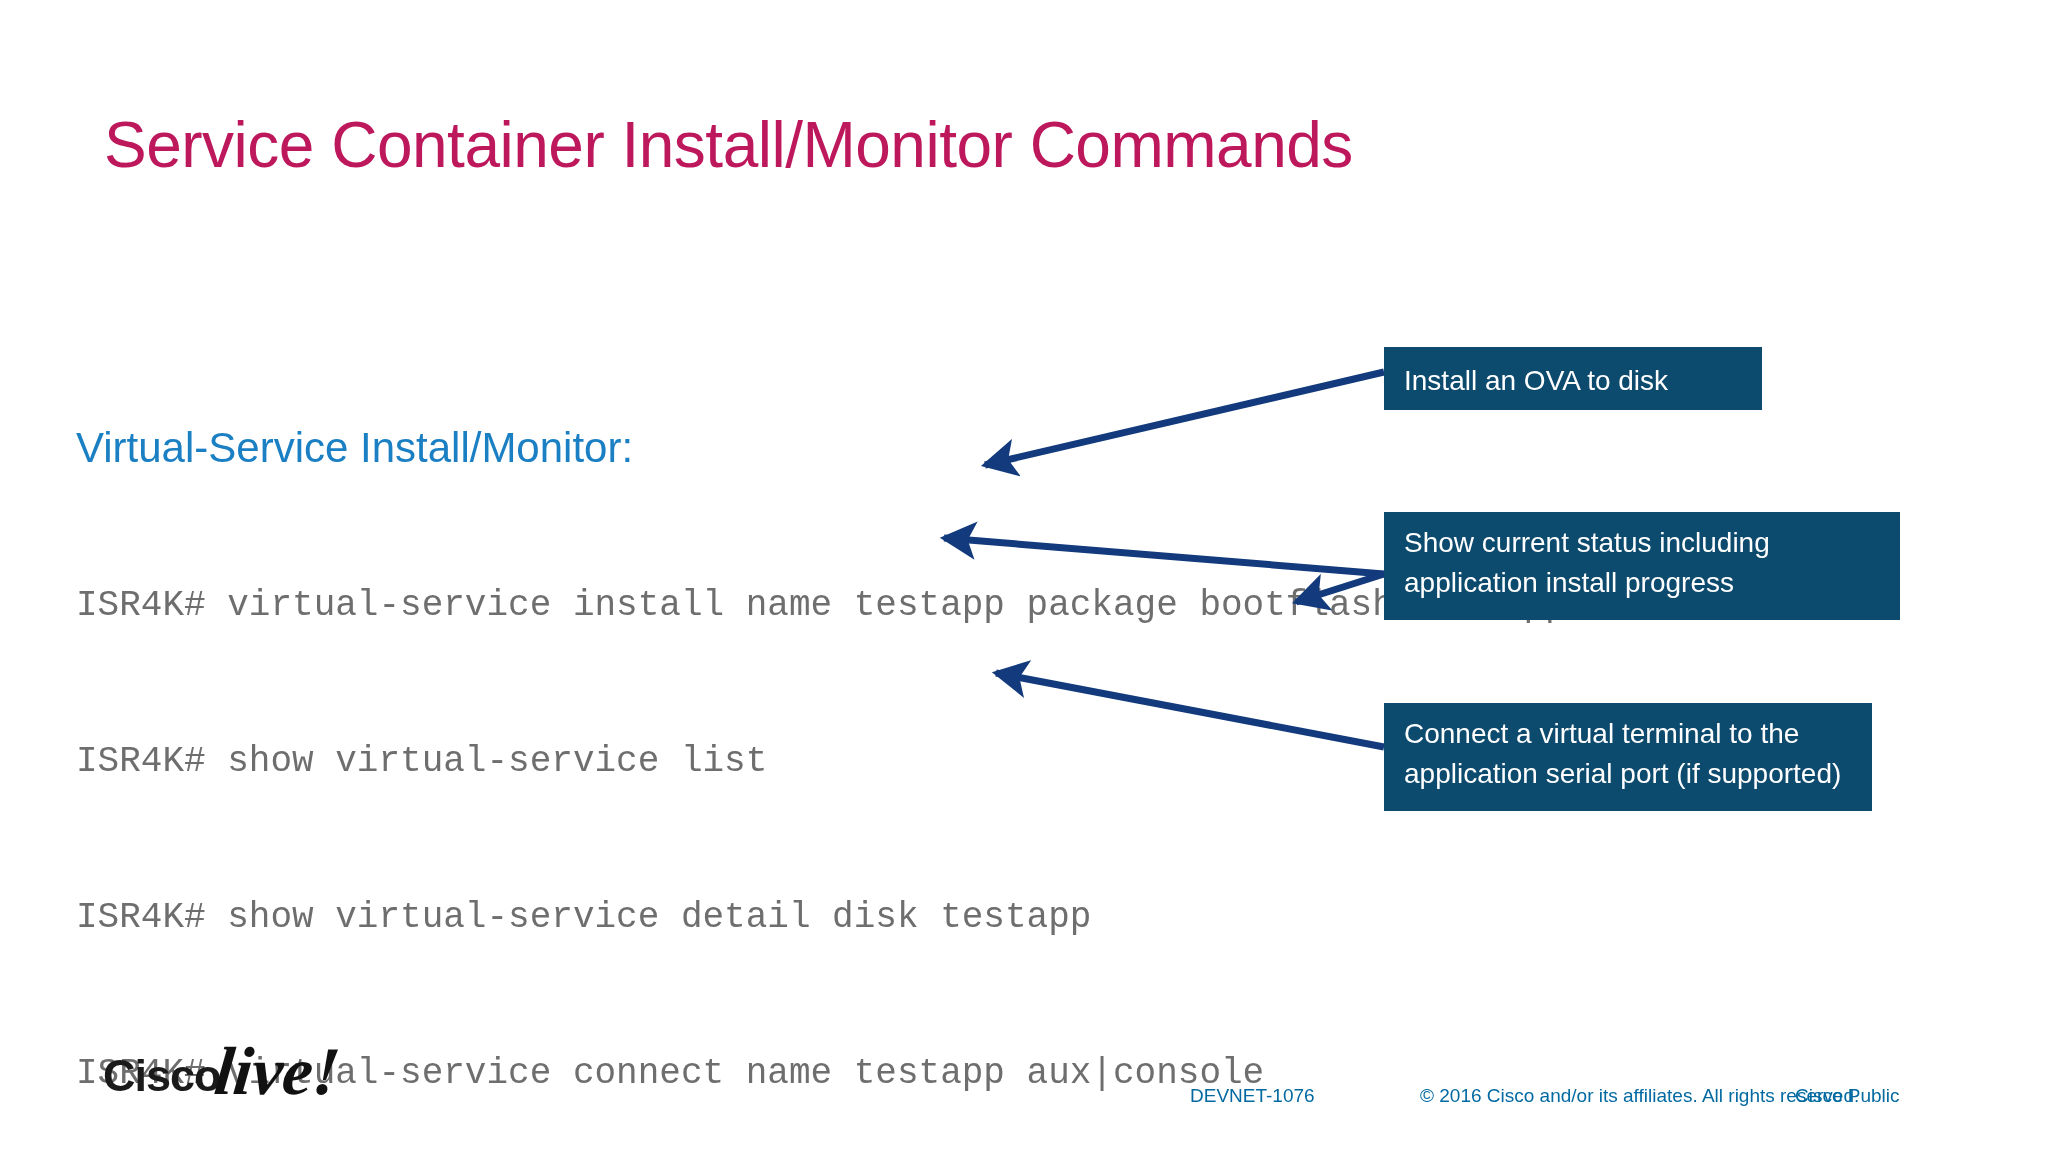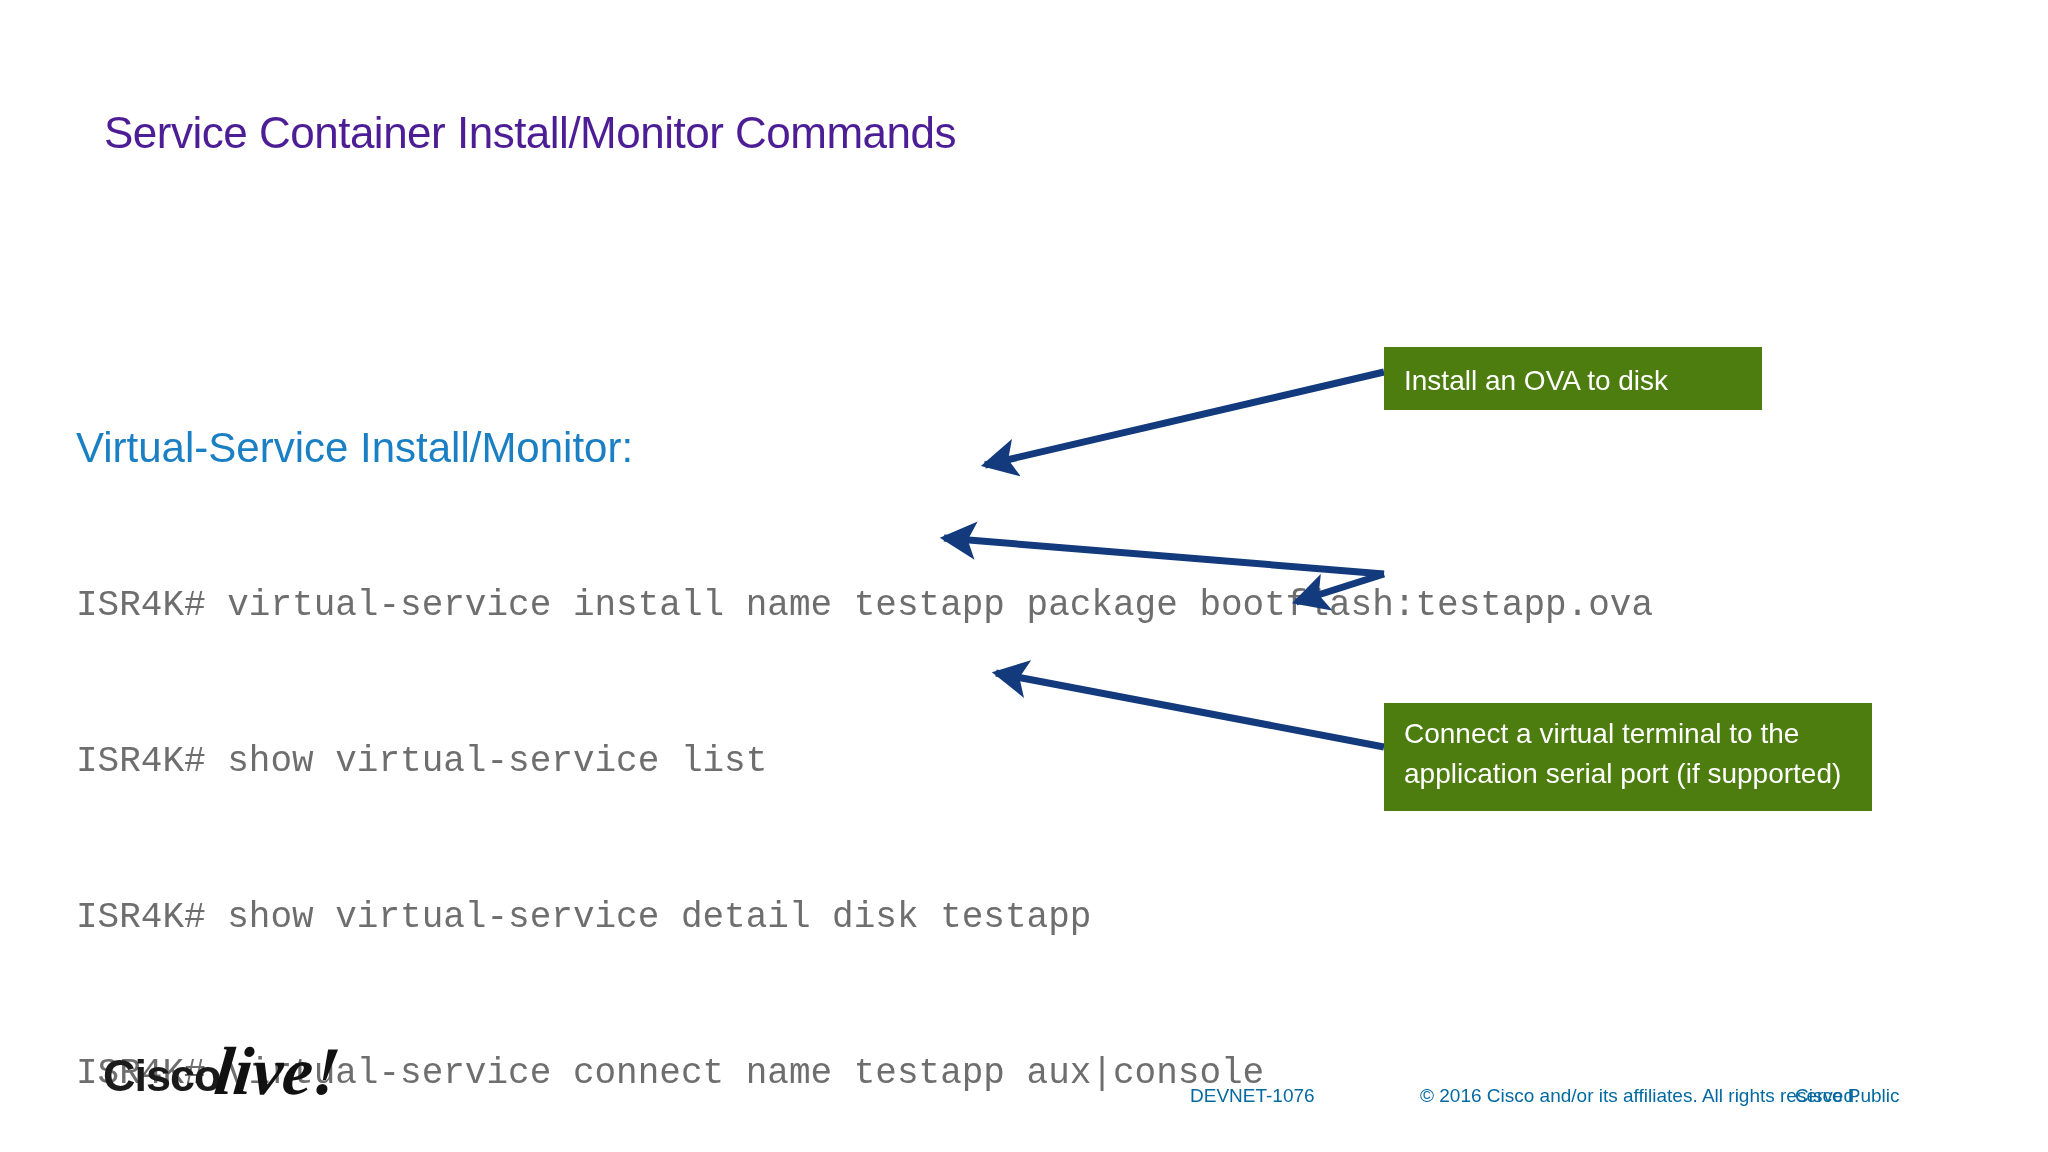--- a/index.html
+++ b/index.html
@@ -15,23 +15,23 @@
     overflow: hidden;
     font-family: "Liberation Sans", sans-serif;
   }
 
   
   #slide-title {
     position: absolute;
     left: 104px;
     top: 108px;
     font-family: "Liberation Sans", sans-serif;
-    font-size: 44px;
+    font-size: 64px;
     font-weight: 400;
-    color: #4c1d95;
+    color: #be185d;
     letter-spacing: -0.5px;
     white-space: nowrap;
   }
 
   
   #section-heading {
     position: absolute;
     left: 76px;
     top: 424px;
     font-family: "Liberation Sans", sans-serif;
@@ -52,21 +52,21 @@
     color: #6e6e6e;
     white-space: pre;
   }
   .cli-line {
     white-space: pre;
   }
 
   
   .callout {
     position: absolute;
-    background: #4d7c0f;
+    background: #0c4a6e;
     color: #ffffff;
     font-family: "Liberation Sans", sans-serif;
     font-size: 28px;
     line-height: 40px;
     box-sizing: border-box;
     padding: 11px 18px 11px 20px;
     z-index: 5;
   }
   #callout-install {
     left: 1384px;
@@ -183,20 +183,24 @@
     <line x1="1384" y1="372" x2="985" y2="465" stroke="#123A7C" stroke-width="7" marker-end="url(#arrowhead)"></line>
     <line x1="1384" y1="574" x2="944" y2="538" stroke="#123A7C" stroke-width="7" marker-end="url(#arrowhead)"></line>
     <line x1="1384" y1="574" x2="1296" y2="602" stroke="#123A7C" stroke-width="7" marker-end="url(#arrowhead)"></line>
     <line x1="1384" y1="747" x2="996" y2="673" stroke="#123A7C" stroke-width="7" marker-end="url(#arrowhead)"></line>
   </svg>
 
   <div class="callout" id="callout-install">
     <span class="callout-line">Install an OVA to disk</span>
   </div>
 
+  <div class="callout" id="callout-status">
+    <span class="callout-line">Show current status including</span>
+    <span class="callout-line">application install progress</span>
+  </div>
 
   <div class="callout" id="callout-connect">
     <span class="callout-line">Connect a virtual terminal to the</span>
     <span class="callout-line">application serial port (if supported)</span>
   </div>
 
   <div id="footer-logo">
     <span class="logo-cisco">Cisco</span>
     <span class="logo-live">live!</span>
   </div>

